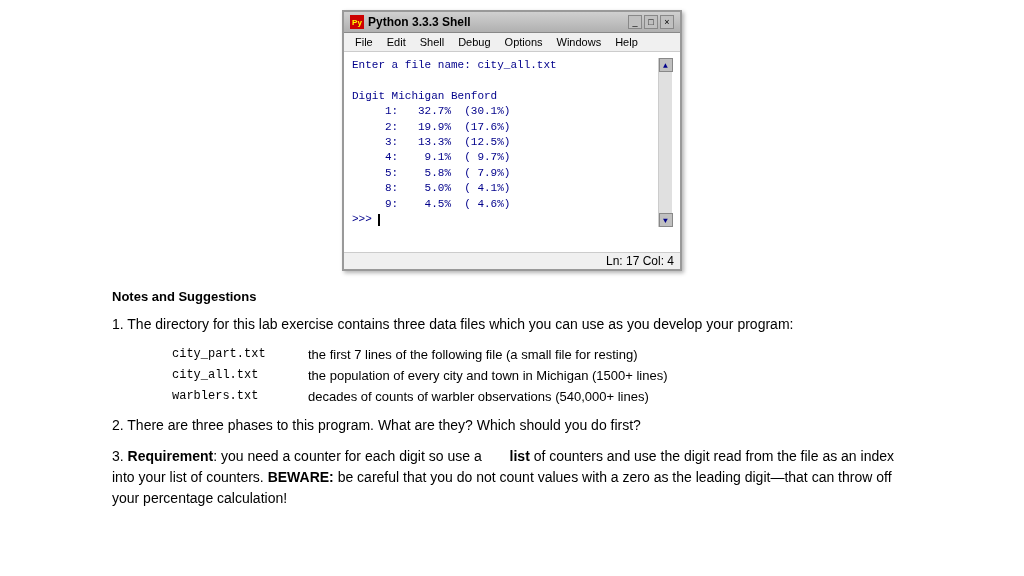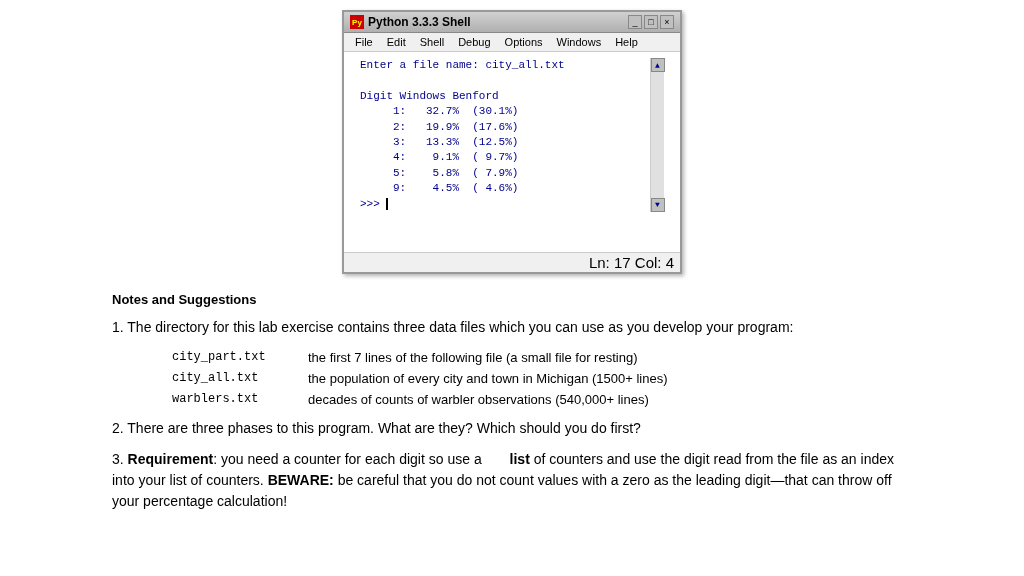--- a/index.html
+++ b/index.html
@@ -90,21 +90,21 @@
 
     .menu-item {
       font-size: 11px;
       color: #000;
       cursor: pointer;
       padding: 1px 3px;
     }
 
     .shell-content {
       background: #fff;
-      padding: 6px 16px;
+      padding: 6px 8px;
       font-family: 'Courier New', Courier, monospace;
       font-size: 11px;
       color: #00008b;
       min-height: 200px;
       position: relative;
       overflow: hidden;
     }
 
     .shell-content-inner {
       display: flex;
@@ -157,21 +157,21 @@
       height: 12px;
       background: #000;
       vertical-align: middle;
     }
 
     .status-bar {
       background: #f0f0f0;
       border-top: 1px solid #ccc;
       padding: 1px 6px;
       text-align: right;
-      font-size: 15px;
+      font-size: 12px;
       color: #000;
     }
 
     
     .notes-section {
       width: 100%;
       max-width: 820px;
       padding: 0 10px;
     }
 
@@ -247,26 +247,27 @@
       <span class="menu-item">Options</span>
       <span class="menu-item">Windows</span>
       <span class="menu-item">Help</span>
     </div>
 
     <div class="shell-content">
       <div class="shell-content-inner">
         <div class="shell-text-area">
           <div class="shell-line">Enter a file name: city_all.txt</div>
           <div class="shell-line">&nbsp;</div>
-          <div class="shell-line">Digit Windows Benford</div>
+          <div class="shell-line">Digit Michigan Benford</div>
           <div class="shell-line">     1:   32.7%  (30.1%)</div>
           <div class="shell-line">     2:   19.9%  (17.6%)</div>
           <div class="shell-line">     3:   13.3%  (12.5%)</div>
           <div class="shell-line">     4:    9.1%  ( 9.7%)</div>
           <div class="shell-line">     5:    5.8%  ( 7.9%)</div>
+          <div class="shell-line">     8:    5.0%  ( 4.1%)</div>
           <div class="shell-line">     9:    4.5%  ( 4.6%)</div>
           <div class="prompt-line shell-line">
             <span>&gt;&gt;&gt; </span><span class="cursor"></span>
           </div>
         </div>
         <div class="shell-scrollbar">
           <div class="scroll-arrow">▲</div>
           <div class="scroll-track"></div>
           <div class="scroll-arrow">▼</div>
         </div>

